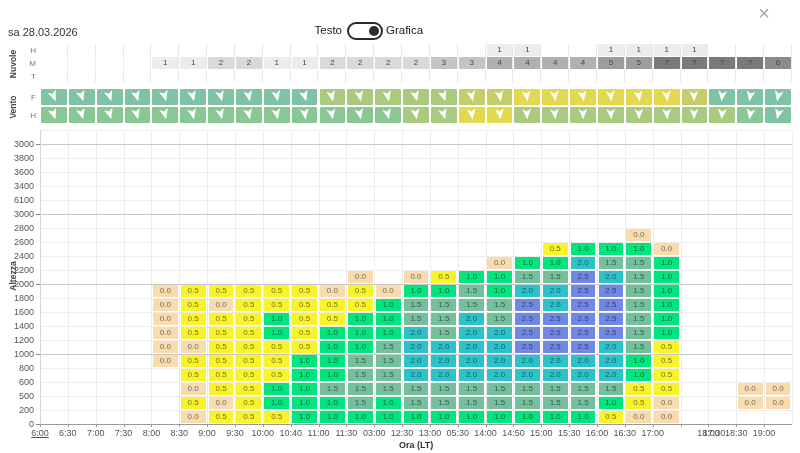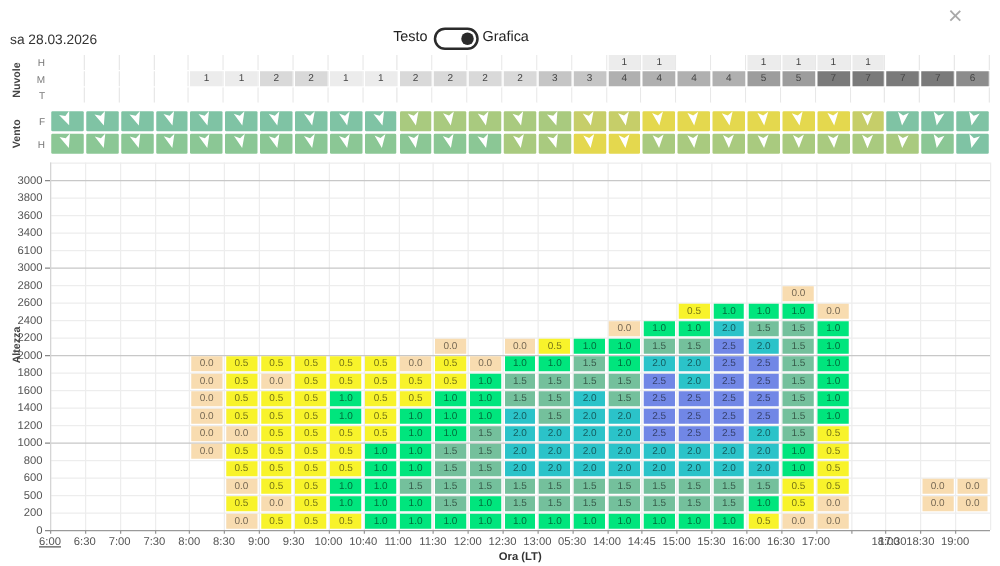--- a/index.html
+++ b/index.html
@@ -528,31 +528,31 @@
       <div class="abs xlab" style="left: 217.95px; top: 428px;">9:30</div>
       <div class="gl" style="left: 234.95px; top: 423.5px; width: 1px; height: 3px; background: rgb(153, 153, 153);"></div>
       <div class="abs xlab" style="left: 245.8px; top: 428px;">10:00</div>
       <div class="gl" style="left: 262.8px; top: 423.5px; width: 1px; height: 3px; background: rgb(153, 153, 153);"></div>
       <div class="abs xlab" style="left: 273.65px; top: 428px;">10:40</div>
       <div class="gl" style="left: 290.65px; top: 423.5px; width: 1px; height: 3px; background: rgb(153, 153, 153);"></div>
       <div class="abs xlab" style="left: 301.5px; top: 428px;">11:00</div>
       <div class="gl" style="left: 318.5px; top: 423.5px; width: 1px; height: 3px; background: rgb(153, 153, 153);"></div>
       <div class="abs xlab" style="left: 329.35px; top: 428px;">11:30</div>
       <div class="gl" style="left: 346.35px; top: 423.5px; width: 1px; height: 3px; background: rgb(153, 153, 153);"></div>
-      <div class="abs xlab" style="left: 357.2px; top: 428px;">12:00</div>
+      <div class="abs xlab" style="left: 357.2px; top: 428px;">03:00</div>
       <div class="gl" style="left: 374.2px; top: 423.5px; width: 1px; height: 3px; background: rgb(153, 153, 153);"></div>
       <div class="abs xlab" style="left: 385.05px; top: 428px;">12:30</div>
       <div class="gl" style="left: 402.05px; top: 423.5px; width: 1px; height: 3px; background: rgb(153, 153, 153);"></div>
       <div class="abs xlab" style="left: 412.9px; top: 428px;">13:00</div>
       <div class="gl" style="left: 429.9px; top: 423.5px; width: 1px; height: 3px; background: rgb(153, 153, 153);"></div>
       <div class="abs xlab" style="left: 440.75px; top: 428px;">05:30</div>
       <div class="gl" style="left: 457.75px; top: 423.5px; width: 1px; height: 3px; background: rgb(153, 153, 153);"></div>
       <div class="abs xlab" style="left: 468.6px; top: 428px;">14:00</div>
       <div class="gl" style="left: 485.6px; top: 423.5px; width: 1px; height: 3px; background: rgb(153, 153, 153);"></div>
-      <div class="abs xlab" style="left: 496.45px; top: 428px;">14:45</div>
+      <div class="abs xlab" style="left: 496.45px; top: 428px;">14:50</div>
       <div class="gl" style="left: 513.45px; top: 423.5px; width: 1px; height: 3px; background: rgb(153, 153, 153);"></div>
       <div class="abs xlab" style="left: 524.3px; top: 428px;">15:00</div>
       <div class="gl" style="left: 541.3px; top: 423.5px; width: 1px; height: 3px; background: rgb(153, 153, 153);"></div>
       <div class="abs xlab" style="left: 552.15px; top: 428px;">15:30</div>
       <div class="gl" style="left: 569.15px; top: 423.5px; width: 1px; height: 3px; background: rgb(153, 153, 153);"></div>
       <div class="abs xlab" style="left: 580px; top: 428px;">16:00</div>
       <div class="gl" style="left: 597px; top: 423.5px; width: 1px; height: 3px; background: rgb(153, 153, 153);"></div>
       <div class="abs xlab" style="left: 607.85px; top: 428px;">16:30</div>
       <div class="gl" style="left: 624.85px; top: 423.5px; width: 1px; height: 3px; background: rgb(153, 153, 153);"></div>
       <div class="abs xlab" style="left: 635.7px; top: 428px;">17:00</div>

